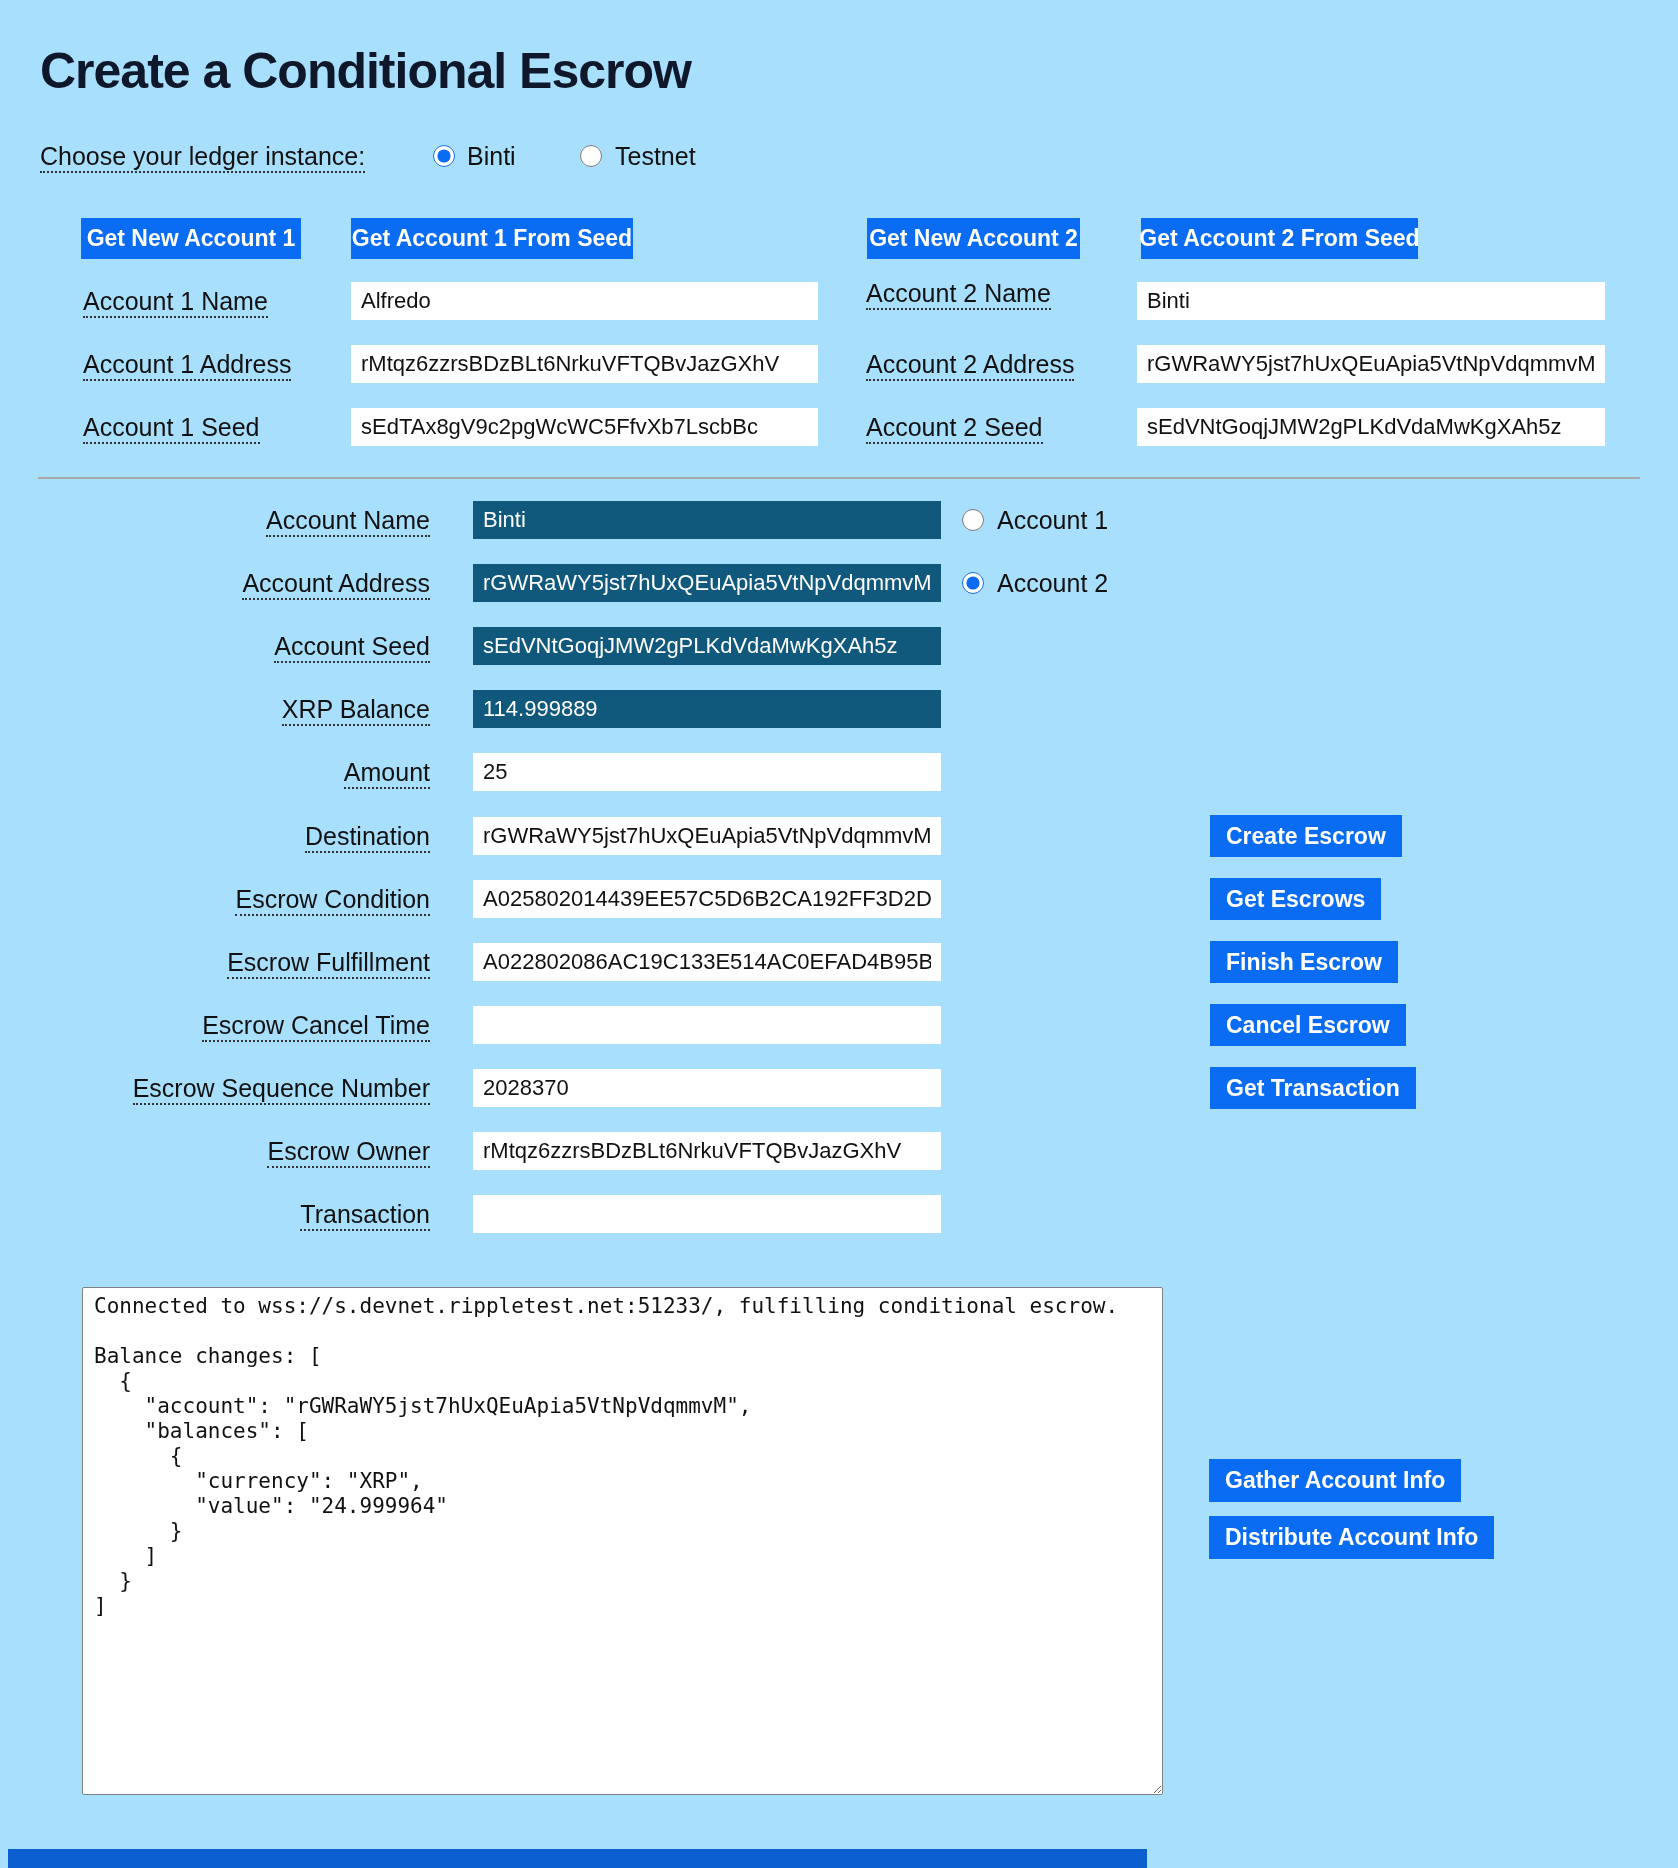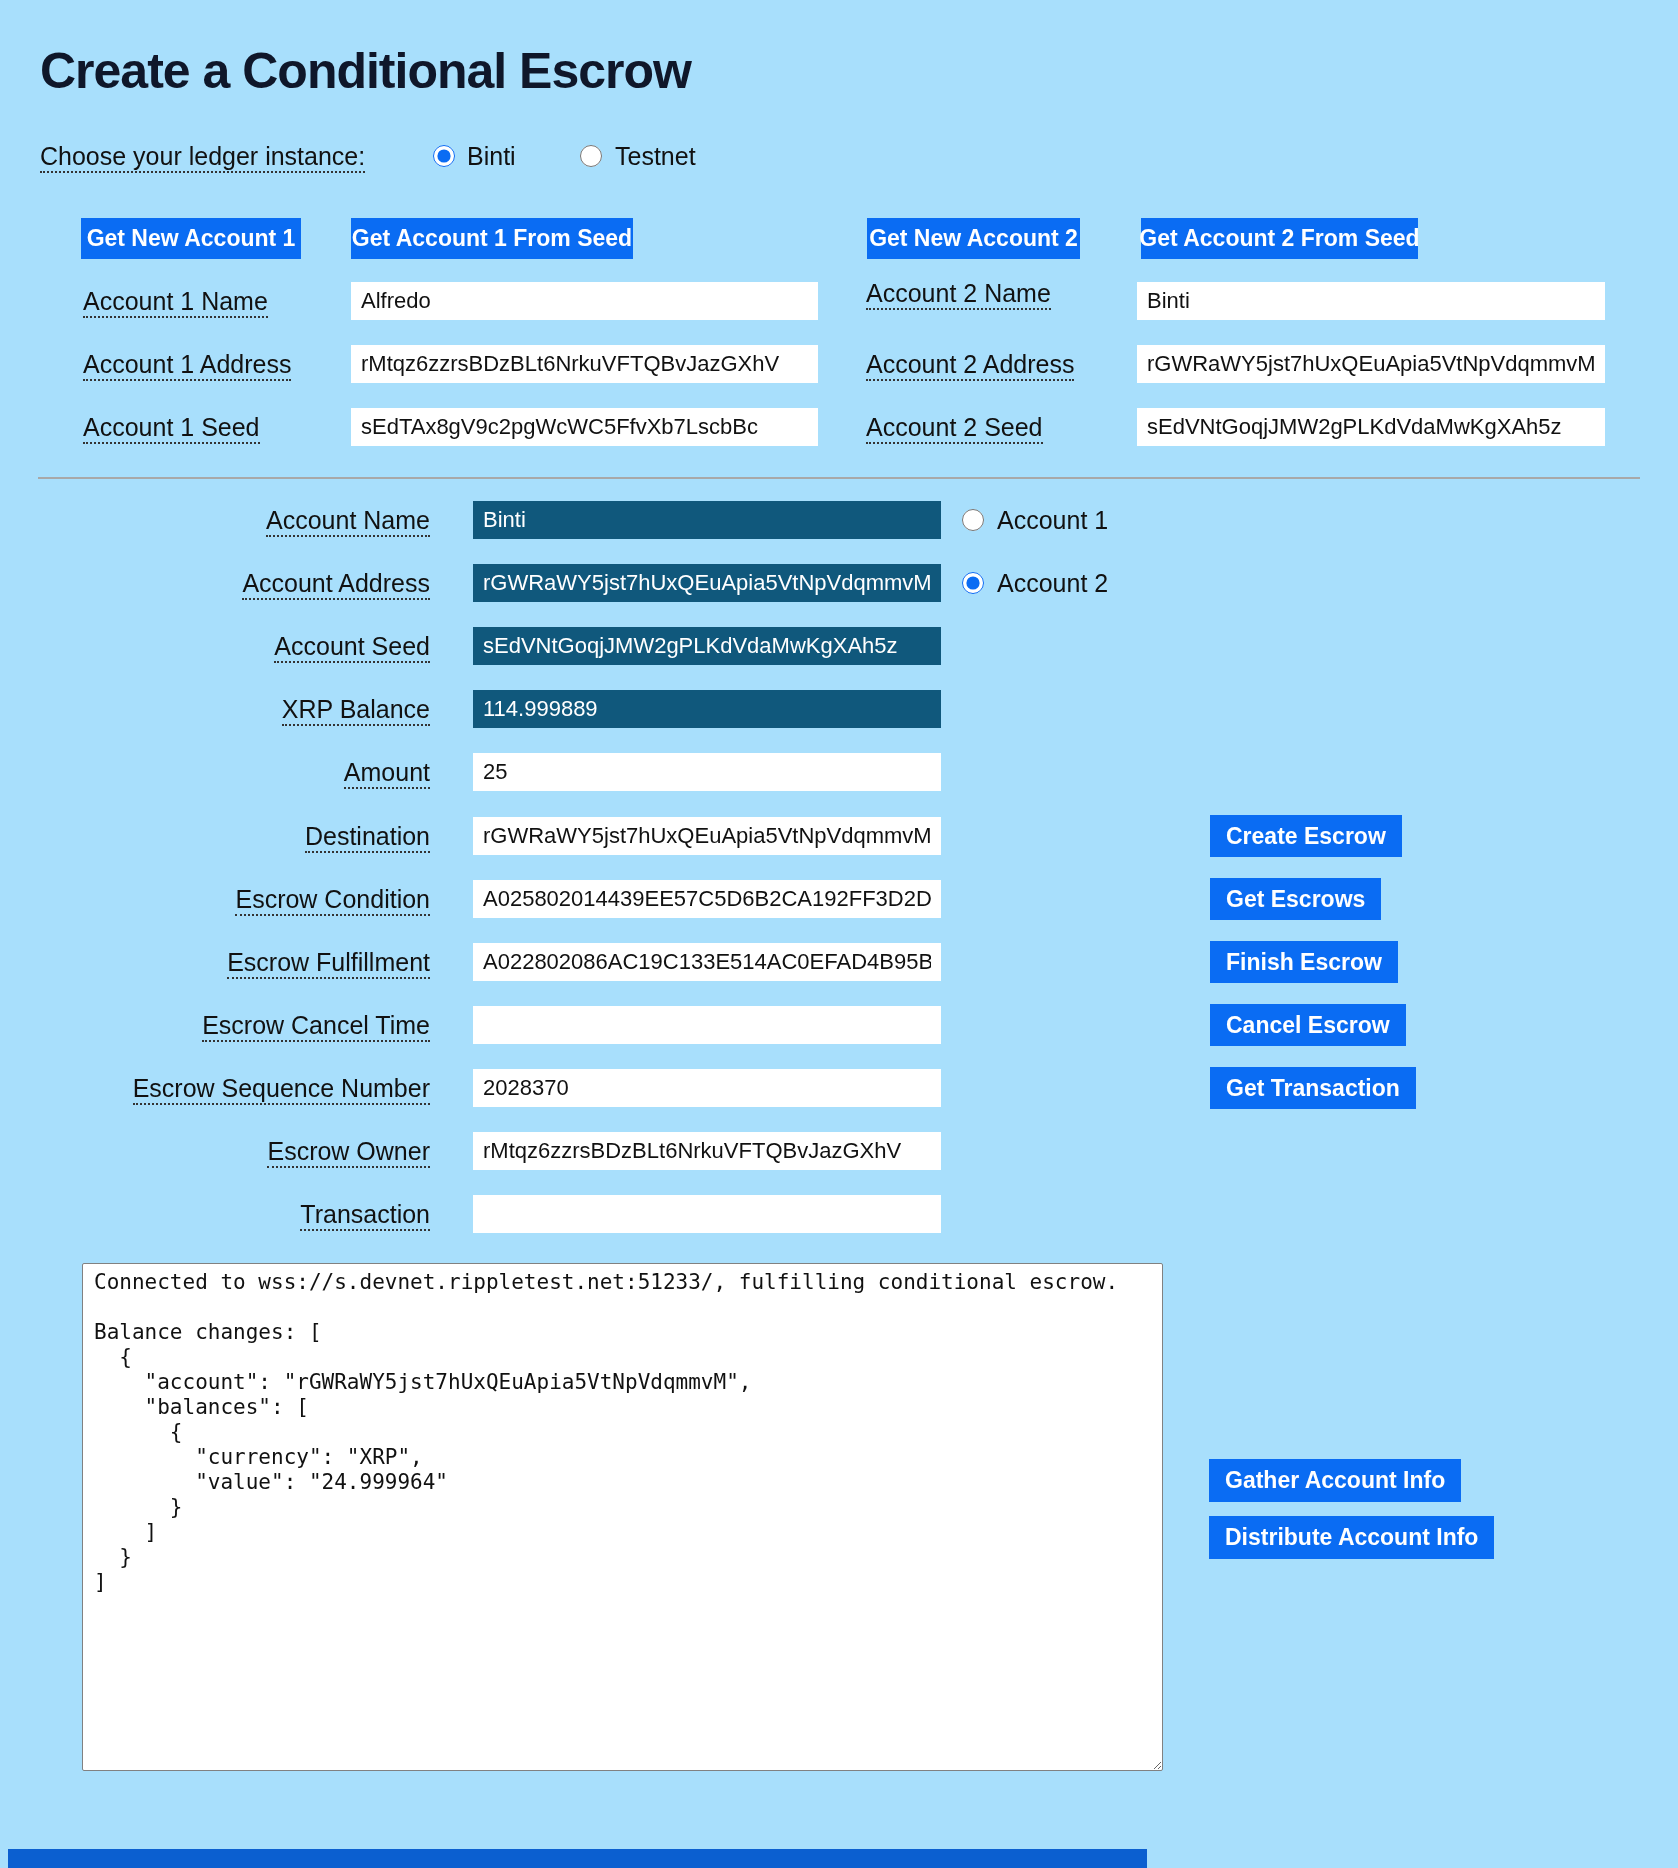--- a/index.html
+++ b/index.html
@@ -18,21 +18,21 @@
   input.field{box-sizing:border-box;height:38px;border:none;background:#fff;
        font-size:22px;color:#111;padding:0 10px;outline:none;
        font-family:"Liberation Sans", sans-serif;}
   input.field.dark{background:#10587C;color:#fff;}
   .radio{width:22px;height:22px;accent-color:#0A6CF3;margin:0;}
   .rlbl{font-size:25px;color:#111;white-space:nowrap;}
   .divider{border:none;border-top:2px solid #A8A8A8;height:0;margin:0;}
   textarea.log{box-sizing:border-box;background:#fff;border:1px solid #818181;
        border-radius:2px;font-family:"DejaVu Sans Mono", monospace;
        font-size:21px;line-height:25px;color:#111;padding:6px 11px;
-       resize:both;outline:none;white-space:pre;}
+       resize:both;outline:none;white-space:pre;margin-top:24px;}
   .footer-bar{background:#0B5FD0;}
 </style>
 </head>
 <body>
 
 <div class="canvas">
 
   <h1 class="title abs" style="left:40px;top:42px;">Create a Conditional Escrow</h1>
 
   <div class="lbl abs" style="left:40px;top:142px;"><span class="u">Choose your ledger instance:</span></div>

